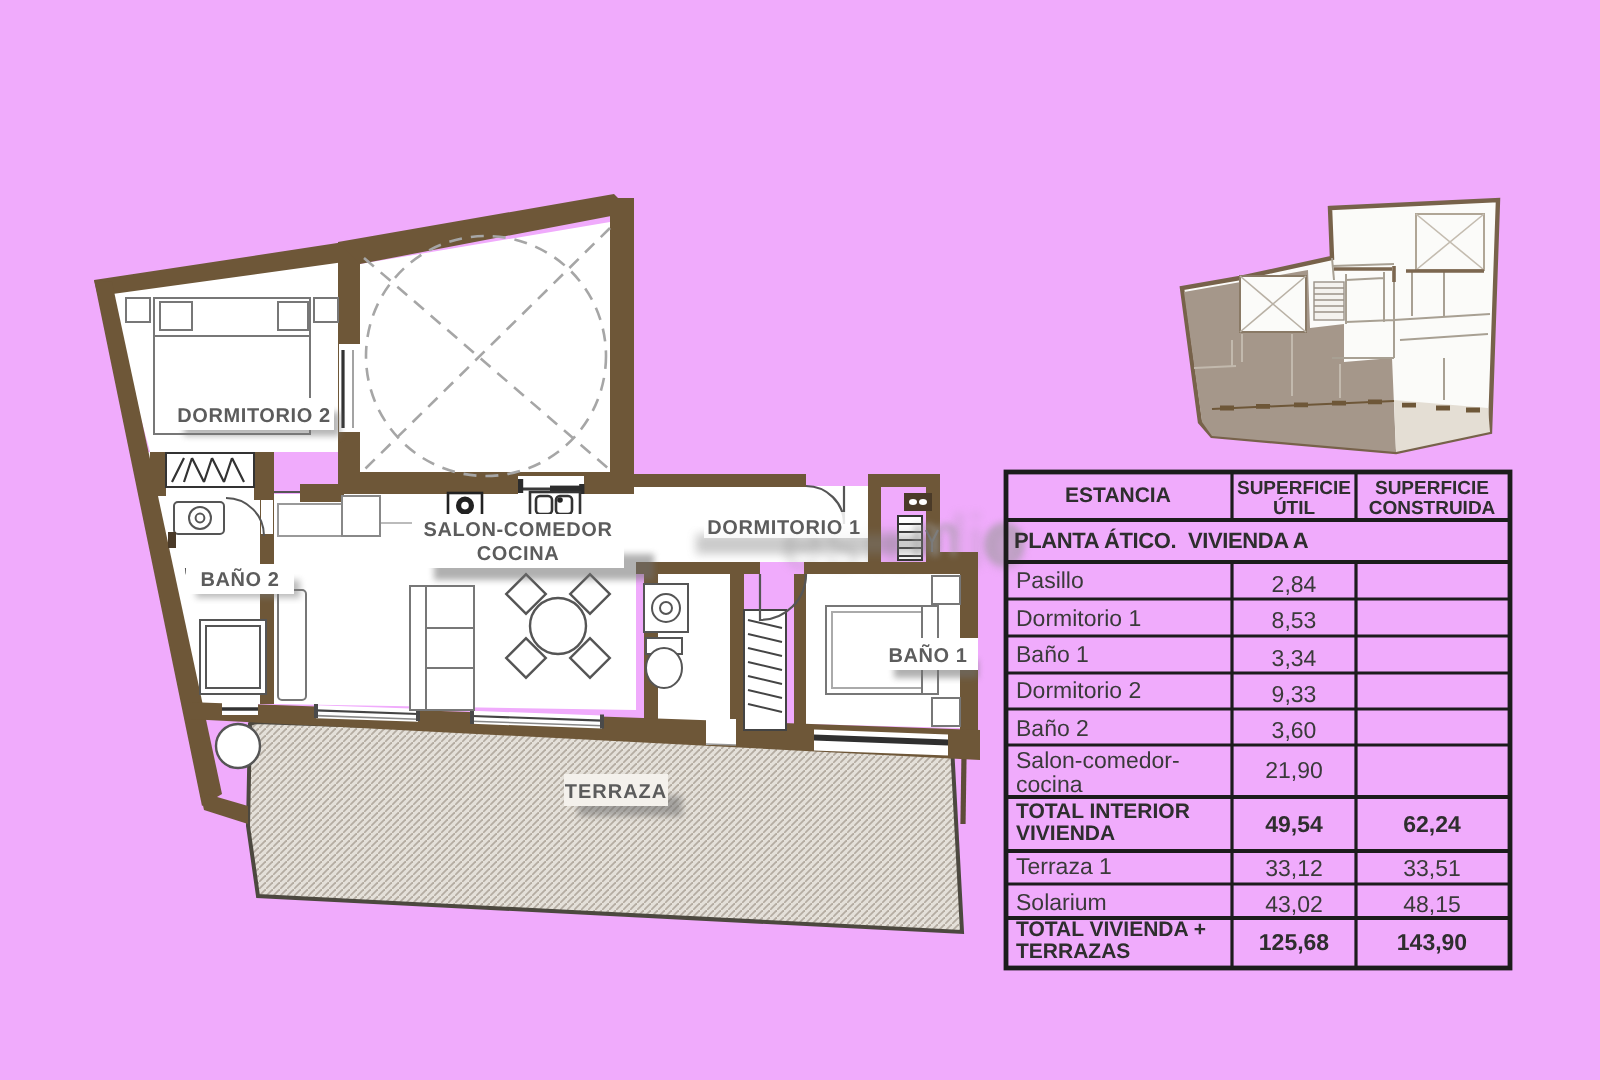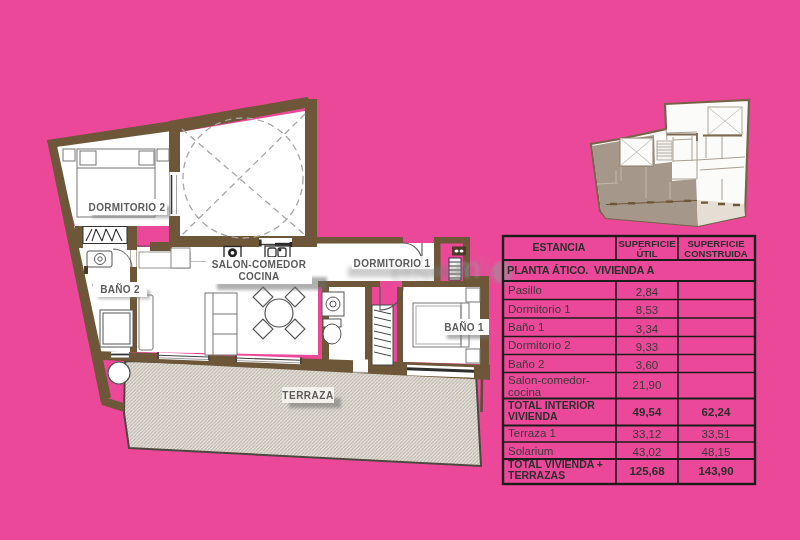--- a/index.html
+++ b/index.html
@@ -1,16 +1,16 @@
 <!DOCTYPE html>
 <html><head>
 <meta charset="utf-8">
 <style>
   html,body{margin:0;padding:0;background:#ffffff;}
-  .stage{position:relative;width:800px;height:540px;overflow:hidden;background:#ec4899;
+  .stage{position:relative;width:800px;height:540px;overflow:hidden;background:#f0abfc;
          font-family:"Liberation Sans", sans-serif;}
 </style>
 </head>
 <body>
 <div class="stage">
 <svg width="800" height="540" viewBox="0 0 800 540" xmlns="http://www.w3.org/2000/svg">
 <defs>
   <pattern id="hatch" width="3.5" height="3.5" patternUnits="userSpaceOnUse">
     <rect width="3.5" height="3.5" fill="#e4e0d9"></rect>
     <path d="M-1,4.5 L4.5,-1" stroke="#b4aca1" stroke-width="0.9"></path>

